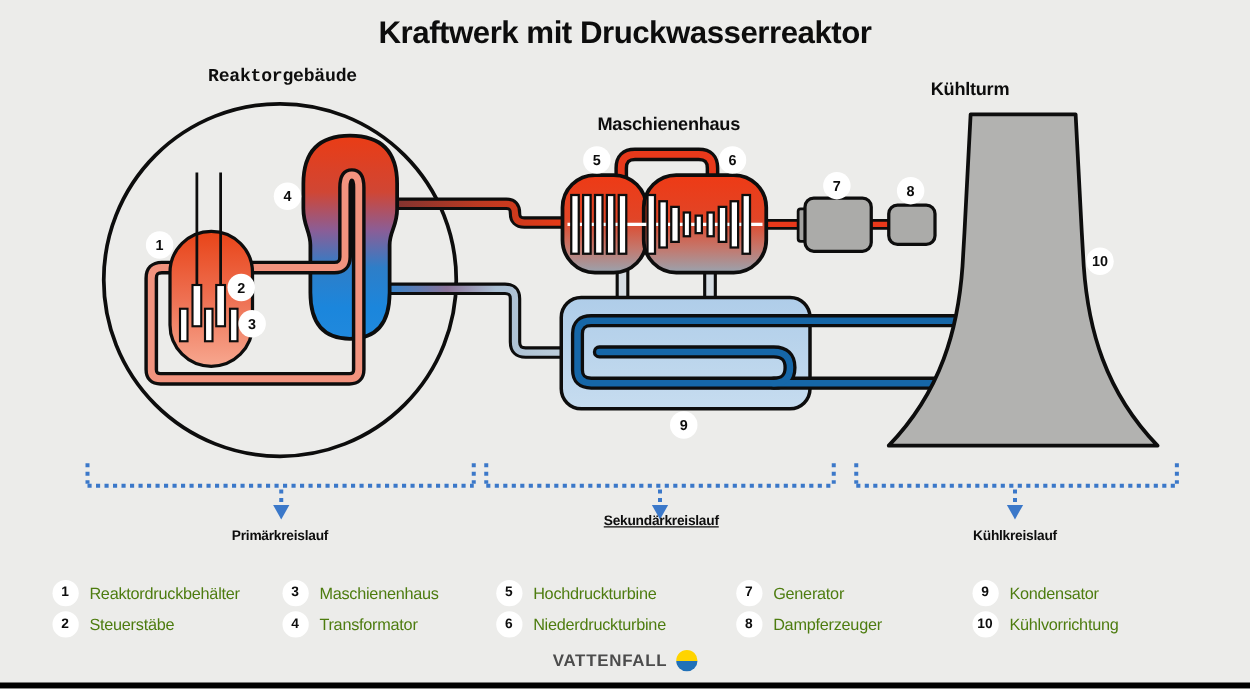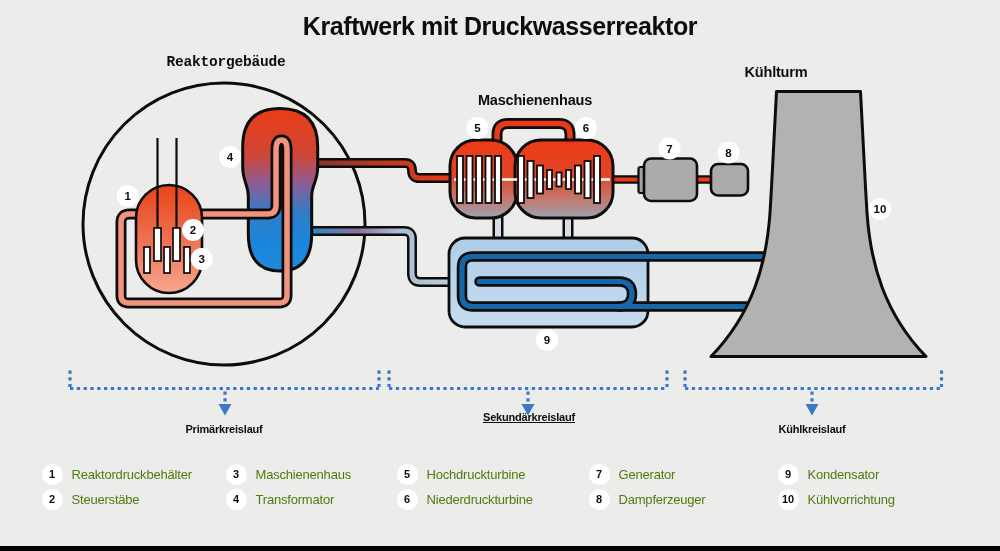--- a/index.html
+++ b/index.html
@@ -262,15 +262,19 @@
     <div class="leg-item" style="left:777.5px; top:463.5px;">
       <span class="leg-badge">9</span>
       <span class="leg-label">Kondensator</span>
     </div>
     <div class="leg-item" style="left:777.5px; top:488.5px;">
       <span class="leg-badge">10</span>
       <span class="leg-label">Kühlvorrichtung</span>
     </div>
   </div>
 
+  <div class="footer">
+    <span class="brand">VATTENFALL</span>
+    <span class="logo-mark"></span>
+  </div>
 
   <div class="bottom-bar"></div>
 </div>
 
 </body></html>

